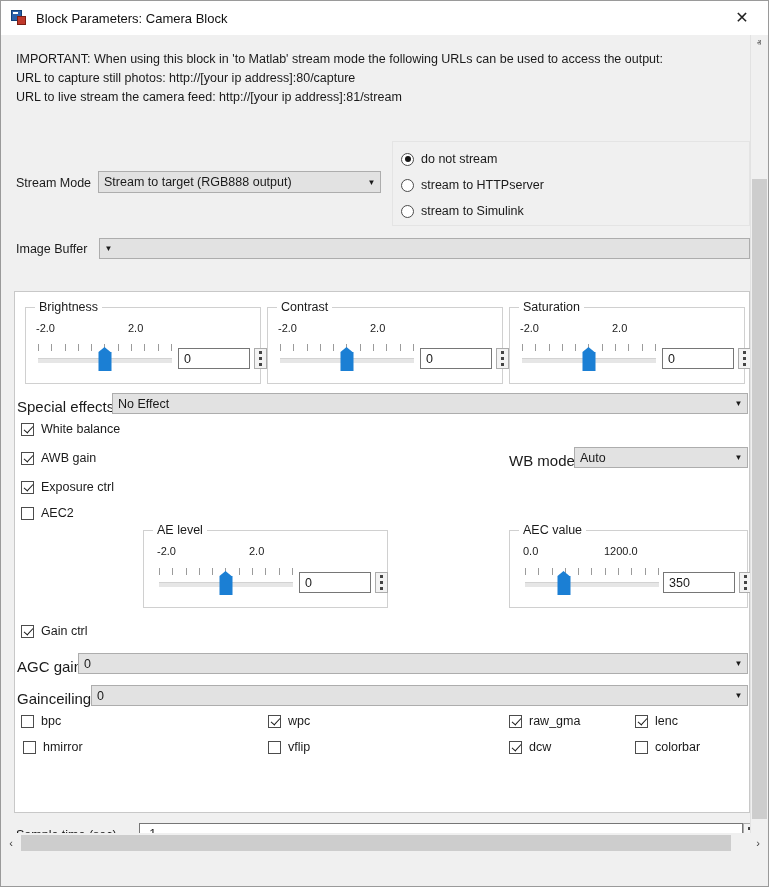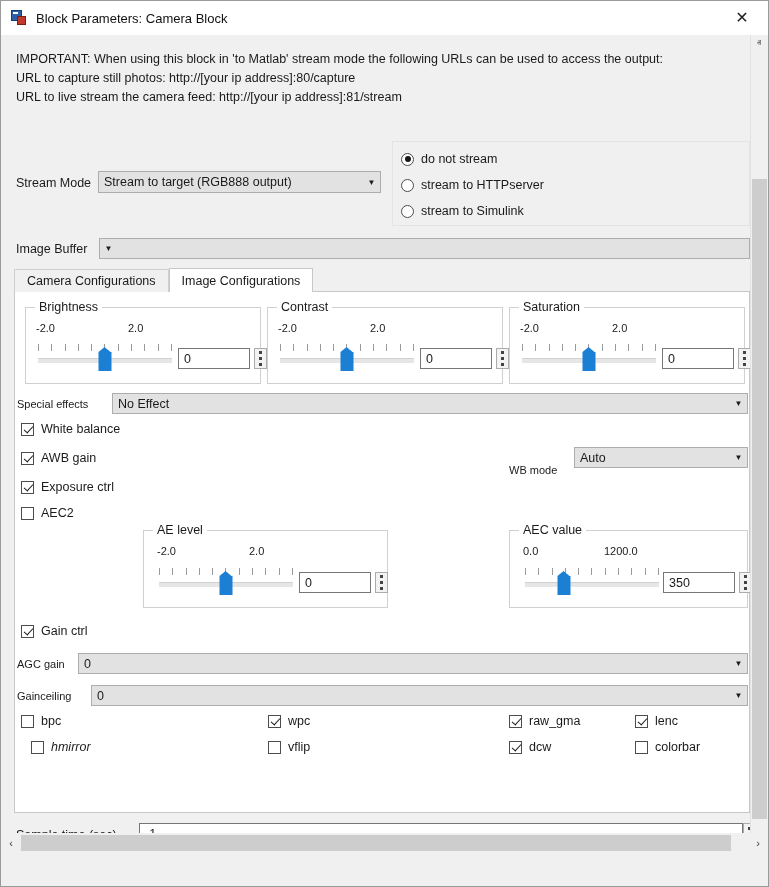--- a/index.html
+++ b/index.html
@@ -331,21 +331,21 @@
   }
   .stepper b {
     display: block;
     width: 3px; height: 3px;
     background: #444;
   }
 
   
   .plabel {
     position: absolute;
-    font-size: 11px;
+    font-size: 15px;
     color: #1a1a1a;
     white-space: nowrap;
   }
 
   
   .chk {
     position: absolute;
     display: flex;
     align-items: center;
     font-size: 12.5px;
@@ -484,28 +484,20 @@
           <span class="radio-dot"></span>
           <span>stream to Simulink</span>
         </div>
       </div>
 
       <div class="imgbuf-label">Image Buffer</div>
       <div class="combo" id="image-buffer-combo">
         <span class="carrow">▼</span>
       </div>
 
-      <div class="tabstrip">
-        <div class="tab">
-          <span>Camera Configurations</span>
-        </div>
-        <div class="tab active">
-          <span>Image Configurations</span>
-        </div>
-      </div>
 
       <div class="tabpanel">
 
         <div class="groupbox" style="left:10px; top:15px; width:236px; height:77px;">
           <span class="gtitle">Brightness</span>
           <span class="range-min" style="left:10px; top:14px;">-2.0</span>
           <span class="range-max" style="left:102px; top:14px;">2.0</span>
           <div class="slider" style="left:12px; top:36px; width:134px;">
             <div class="ticks">
               <i></i>
@@ -611,21 +603,21 @@
         </div>
         <div class="chk" style="left:6px; top:188px;">
           <span class="box on"></span>
           <span>Exposure ctrl</span>
         </div>
         <div class="chk" style="left:6px; top:214px;">
           <span class="box"></span>
           <span>AEC2</span>
         </div>
 
-        <span class="plabel" style="left:494px; top:172px;text-align:right;">WB mode</span>
+        <span class="plabel" style="left:494px; top:160px;text-align:right;">WB mode</span>
         <div class="combo" style="left:559px; top:155px; width:174px; height:21px;">
           <span class="cval">Auto</span>
           <span class="carrow">▼</span>
         </div>
 
         <div class="groupbox" style="left:128px; top:238px; width:245px; height:78px;">
           <span class="gtitle">AE level</span>
           <span class="range-min" style="left:13px; top:14px;">-2.0</span>
           <span class="range-max" style="left:105px; top:14px;">2.0</span>
           <div class="slider" style="left:15px; top:37px; width:134px;">
@@ -713,21 +705,21 @@
         </div>
         <div class="chk" style="left:494px; top:422px;">
           <span class="box on"></span>
           <span>raw_gma</span>
         </div>
         <div class="chk" style="left:620px; top:422px;">
           <span class="box on"></span>
           <span>lenc</span>
         </div>
 
-        <div class="chk" style="left:16px; top:448px;font-style:italic;">
+        <div class="chk" style="left:8px; top:448px;">
           <span class="box"></span>
           <span>hmirror</span>
         </div>
         <div class="chk" style="left:253px; top:448px;">
           <span class="box"></span>
           <span>vflip</span>
         </div>
         <div class="chk" style="left:494px; top:448px;">
           <span class="box on"></span>
           <span>dcw</span>

